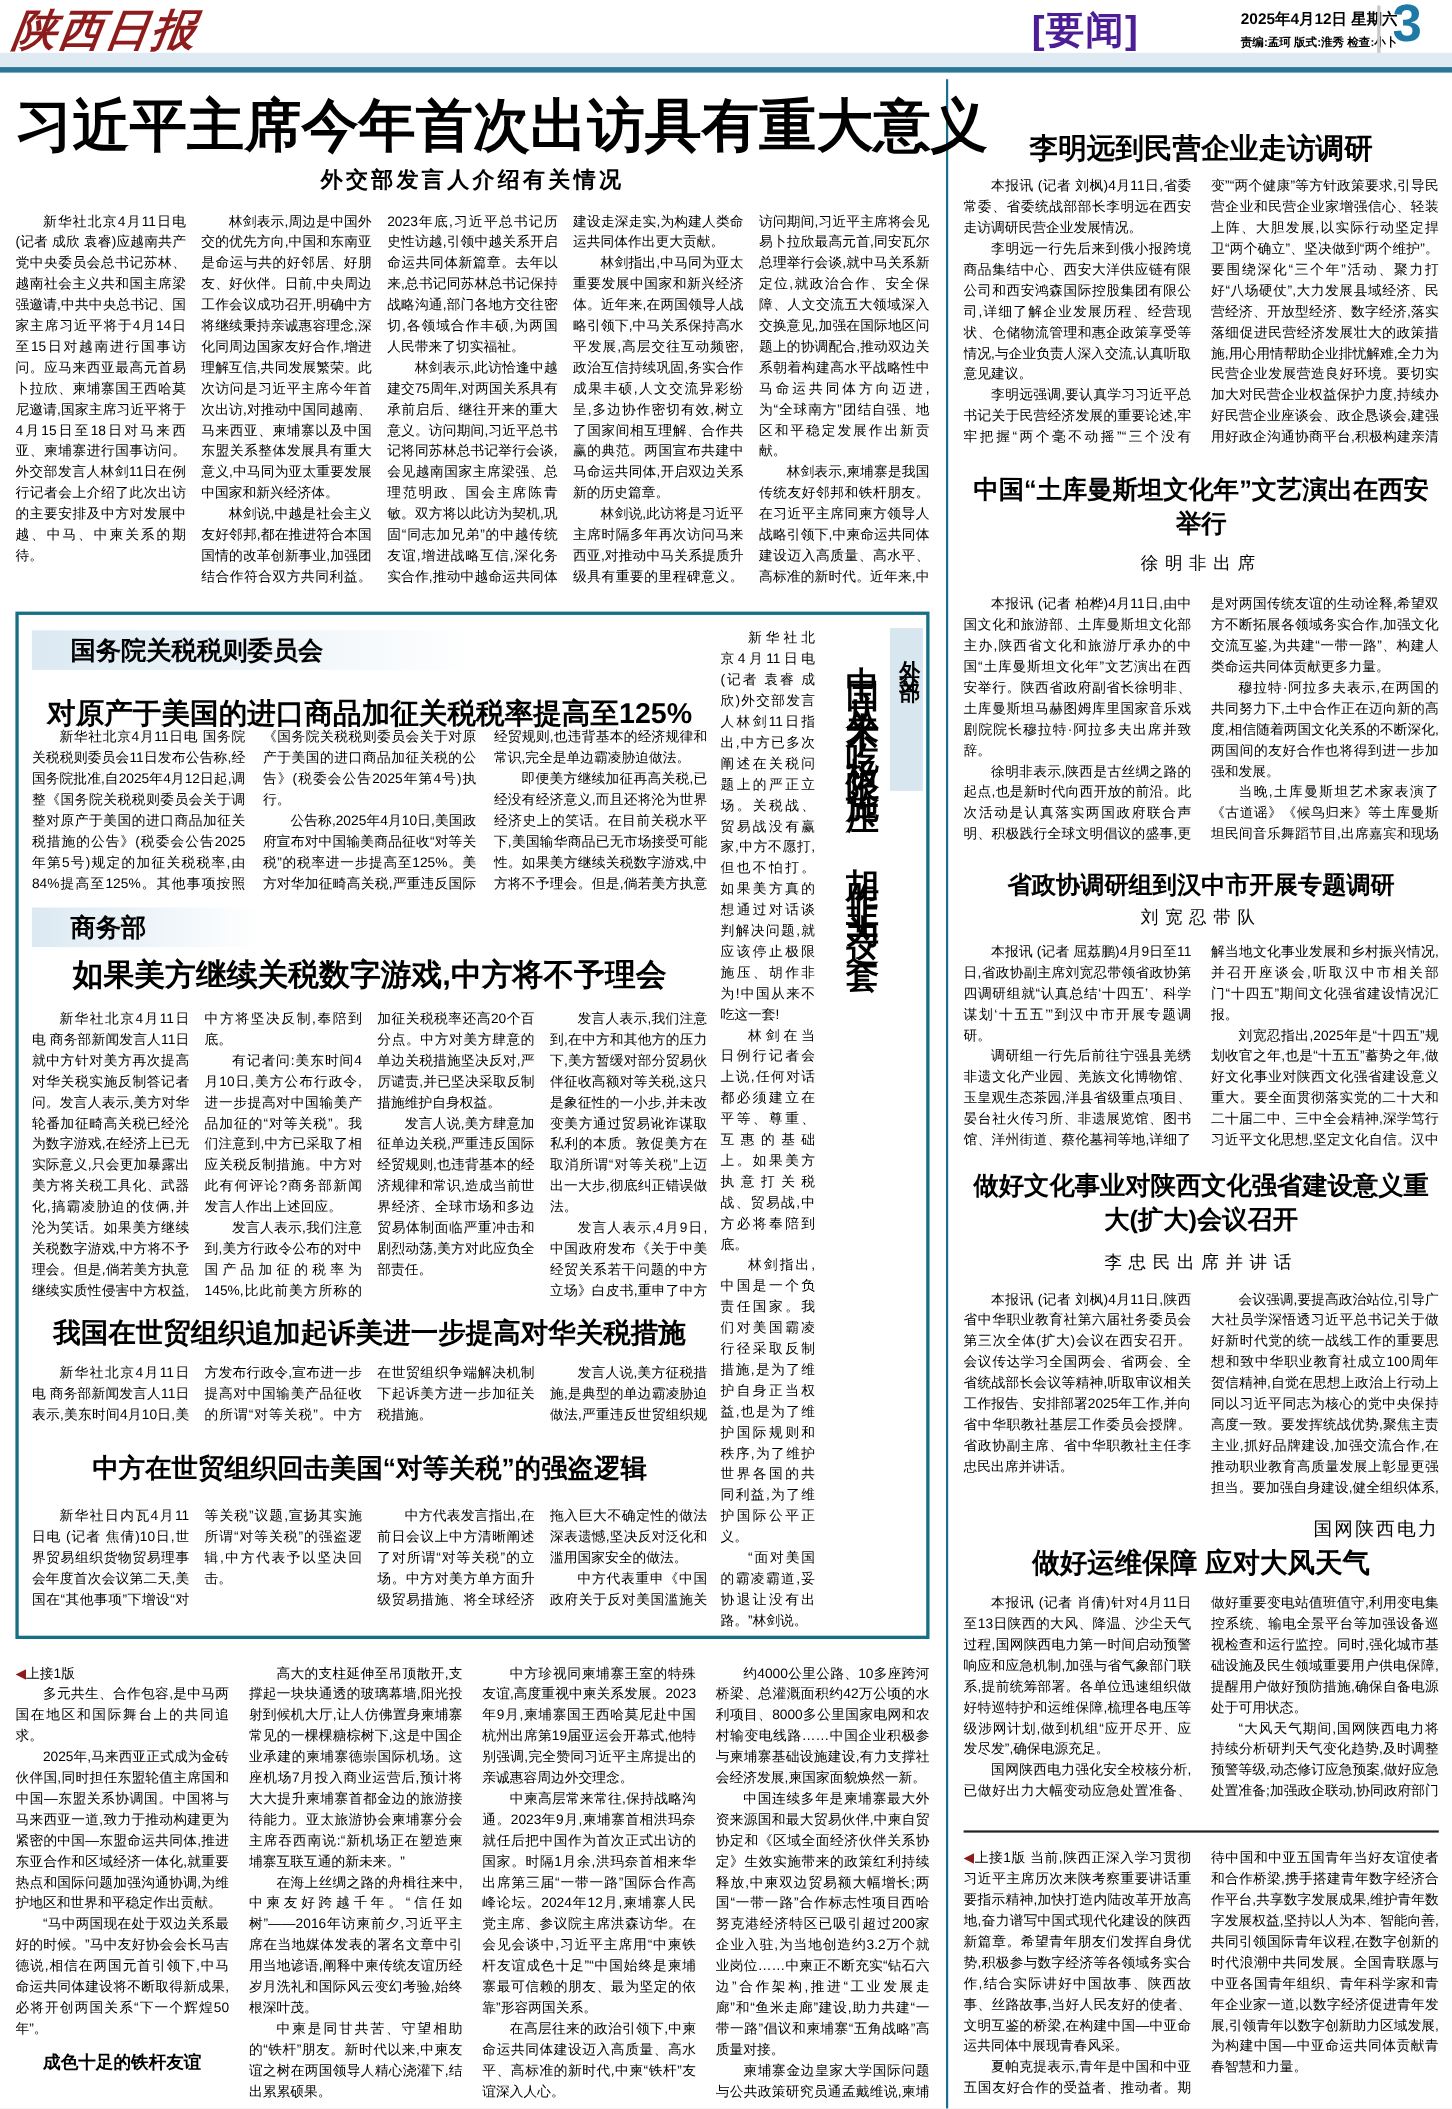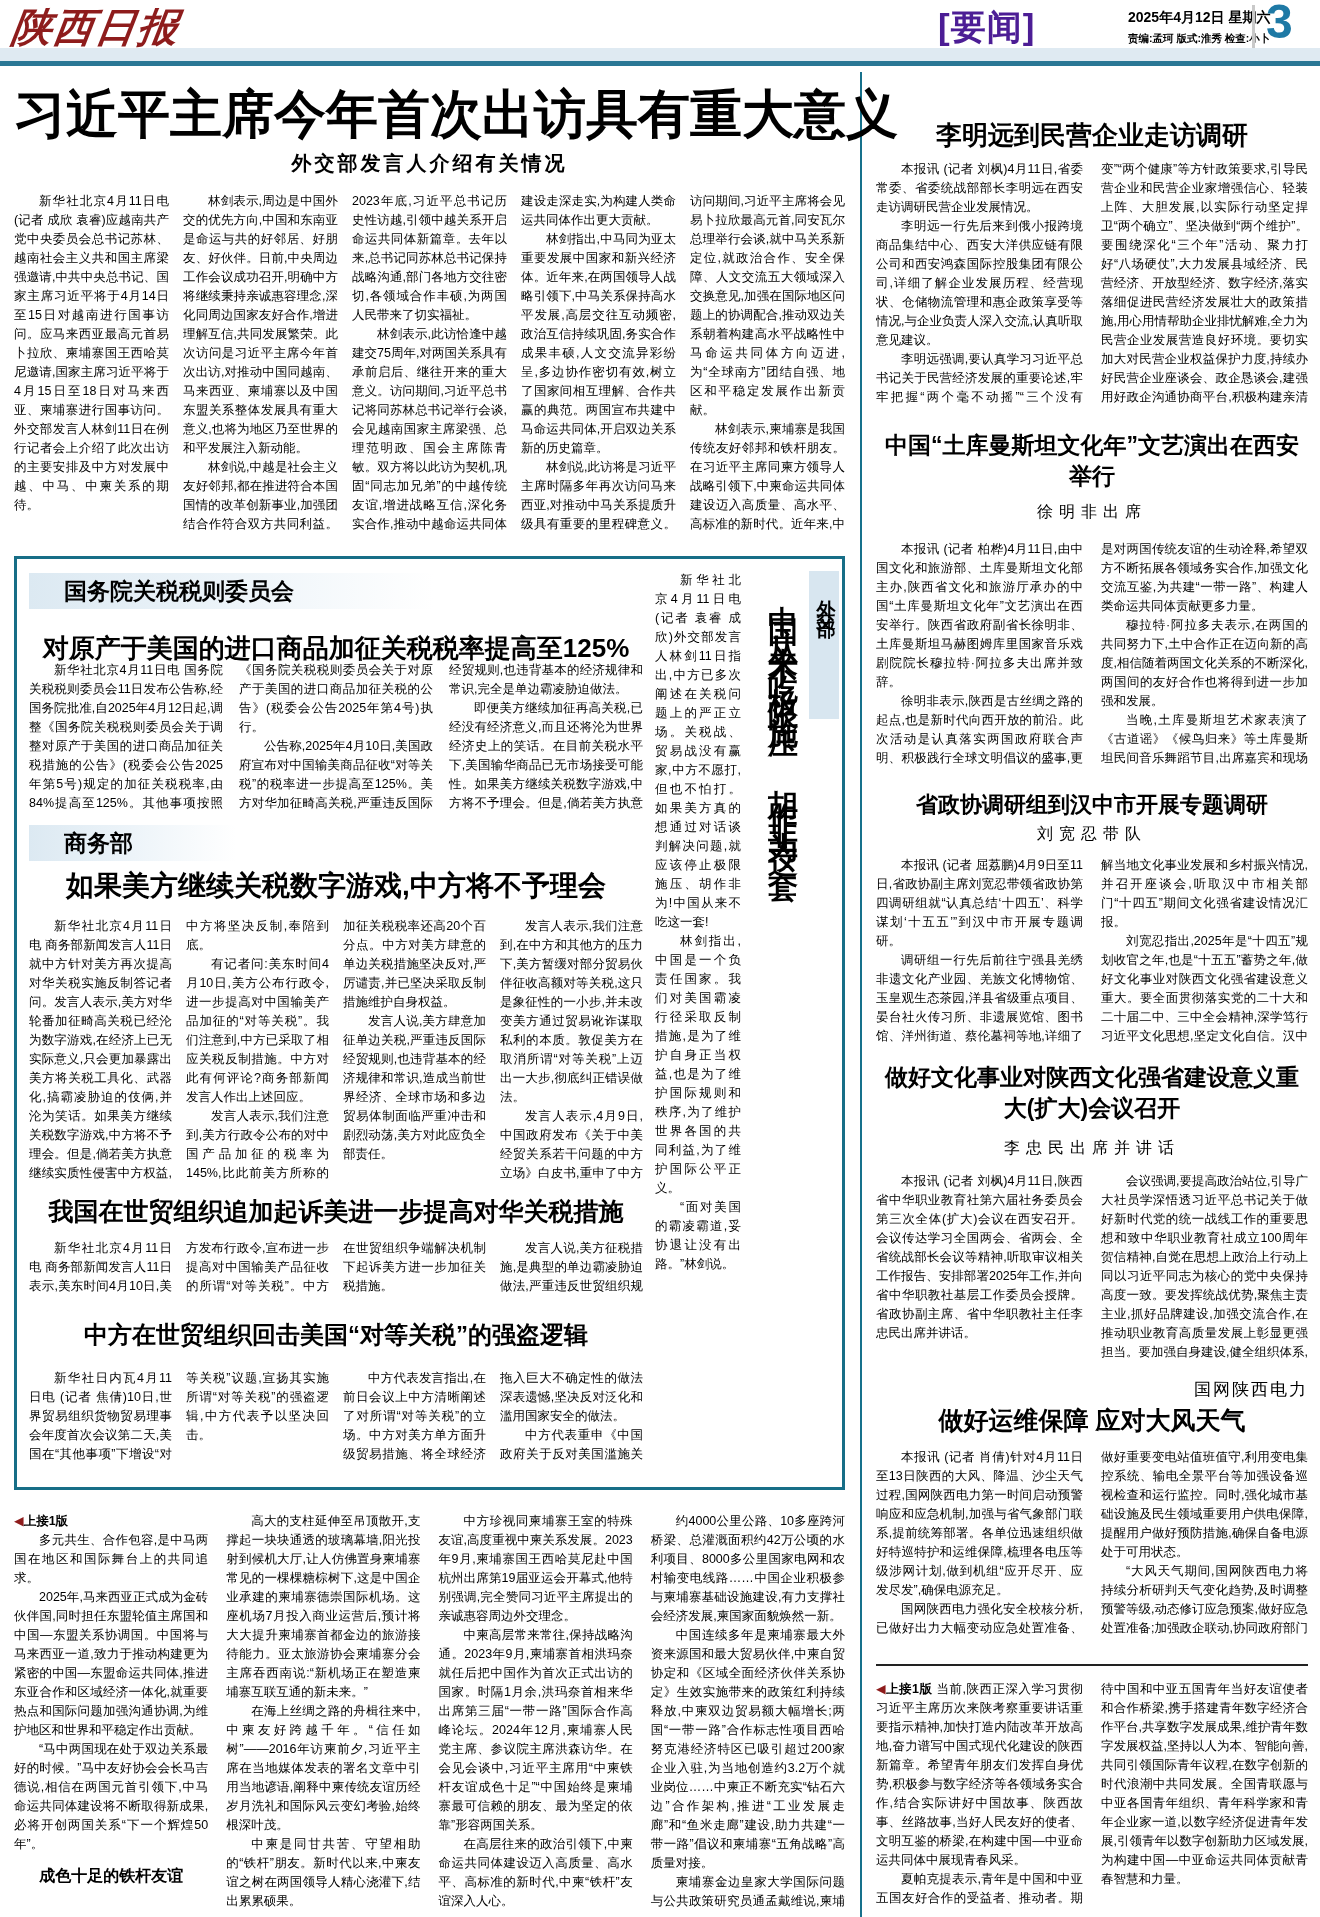--- a/index.html
+++ b/index.html
@@ -18,21 +18,21 @@
   .pn-divider { position:absolute; left:1252px; top:5px; width:3px; height:44px; background:#c9c9c9; }
   .page-num { position:absolute; left:1266px; top:-6px; font-size:48px; font-weight:900; color:#1e79a5; }
   .band { position:absolute; left:0; top:48px; width:1320px; height:13px; background:#dfeaf2; }
   .toprule { position:absolute; left:0; top:61px; width:1320px; height:5px; background:#2a7795; }
 
   
   .body-text { font-size:12.5px; line-height:19px; text-align:justify; overflow:hidden; column-fill:auto; }
   .body-text p { text-indent:2em; }
   .body-text h4 { font-size:16px; font-weight:700; text-align:center; margin:12px 0 8px; text-indent:0; }
   .cont-arrow { color:#8e1c1c; font-weight:700; }
-  .cont-label { font-weight:700; }
+  .cont-label { font-weight:400; }
   .no-indent { text-indent:0 !important; }
 
   
   .main-title { position:absolute; left:14px; top:80px; width:831px; text-align:center;
                 font-size:52px; font-weight:900; letter-spacing:0px; white-space:nowrap; }
   .main-subtitle { position:absolute; left:14px; top:150px; width:831px; text-align:center;
                    font-size:20px; letter-spacing:3px; }
   .main-body { position:absolute; left:14px; top:192px; width:831px; height:358px; column-count:5; column-gap:14px; }
 
   .v-divider { position:absolute; left:860px; top:72px; width:2px; height:1845px; background:#17718c; }
@@ -80,21 +80,21 @@
     <div class="toprule"></div>
   </header>
 
   <div class="v-divider"></div>
 
   <section>
     <h1 class="main-title">习近平主席今年首次出访具有重大意义</h1>
     <h2 class="main-subtitle">外交部发言人介绍有关情况</h2>
     <div class="main-body body-text">
         <p>新华社北京4月11日电 (记者 成欣 袁睿)应越南共产党中央委员会总书记苏林、越南社会主义共和国主席梁强邀请,中共中央总书记、国家主席习近平将于4月14日至15日对越南进行国事访问。应马来西亚最高元首易卜拉欣、柬埔寨国王西哈莫尼邀请,国家主席习近平将于4月15日至18日对马来西亚、柬埔寨进行国事访问。外交部发言人林剑11日在例行记者会上介绍了此次出访的主要安排及中方对发展中越、中马、中柬关系的期待。</p>
-        <p>林剑表示,周边是中国外交的优先方向,中国和东南亚是命运与共的好邻居、好朋友、好伙伴。日前,中央周边工作会议成功召开,明确中方将继续秉持亲诚惠容理念,深化同周边国家友好合作,增进理解互信,共同发展繁荣。此次访问是习近平主席今年首次出访,对推动中国同越南、马来西亚、柬埔寨以及中国东盟关系整体发展具有重大意义,也将为地区乃至世界的和平发展注入新动能。</p>
+        <p>林剑表示,周边是中国外交的优先方向,中国和东南亚是命运与共的好邻居、好朋友、好伙伴。日前,中央周边工作会议成功召开,明确中方将继续秉持亲诚惠容理念,深化同周边国家友好合作,增进理解互信,共同发展繁荣。此次访问是习近平主席今年首次出访,对推动中国同越南、马来西亚、柬埔寨以及中国东盟关系整体发展具有重大意义,中马同为亚太重要发展中国家和新兴经济体。</p>
         <p>林剑说,中越是社会主义友好邻邦,都在推进符合本国国情的改革创新事业,加强团结合作符合双方共同利益。2023年底,习近平总书记历史性访越,引领中越关系开启命运共同体新篇章。去年以来,总书记同苏林总书记保持战略沟通,部门各地方交往密切,各领域合作丰硕,为两国人民带来了切实福祉。</p>
         <p>林剑表示,此访恰逢中越建交75周年,对两国关系具有承前启后、继往开来的重大意义。访问期间,习近平总书记将同苏林总书记举行会谈,会见越南国家主席梁强、总理范明政、国会主席陈青敏。双方将以此访为契机,巩固“同志加兄弟”的中越传统友谊,增进战略互信,深化务实合作,推动中越命运共同体建设走深走实,为构建人类命运共同体作出更大贡献。</p>
         <p>林剑指出,中马同为亚太重要发展中国家和新兴经济体。近年来,在两国领导人战略引领下,中马关系保持高水平发展,高层交往互动频密,政治互信持续巩固,务实合作成果丰硕,人文交流异彩纷呈,多边协作密切有效,树立了国家间相互理解、合作共赢的典范。两国宣布共建中马命运共同体,开启双边关系新的历史篇章。</p>
         <p>林剑说,此访将是习近平主席时隔多年再次访问马来西亚,对推动中马关系提质升级具有重要的里程碑意义。访问期间,习近平主席将会见易卜拉欣最高元首,同安瓦尔总理举行会谈,就中马关系新定位,就政治合作、安全保障、人文交流五大领域深入交换意见,加强在国际地区问题上的协调配合,推动双边关系朝着构建高水平战略性中马命运共同体方向迈进,为“全球南方”团结自强、地区和平稳定发展作出新贡献。</p>
         <p>林剑表示,柬埔寨是我国传统友好邻邦和铁杆朋友。在习近平主席同柬方领导人战略引领下,中柬命运共同体建设迈入高质量、高水平、高标准的新时代。近年来,中柬战略互信更加深入,“钻石六边”合作架构不断充实,“工业发展走廊”和“鱼米走廊”建设持续推进,各领域合作成果丰硕,为两国人民带来了切实利益。</p>
       </div>
   </section>
 
   <section class="tariff-box">
     <div class="kicker-bar" style="top:14px; left:12px; width:450px;">国务院关税税则委员会</div>
@@ -124,20 +124,21 @@
 
     <h3 class="box-title" style="top:760px; font-size:24px;">中方在世贸组织回击美国“对等关税”的强盗逻辑</h3>
     <div class="box-body body-text" style="top:810px; height:110px; column-count:4; column-gap:14px;">
         <p>新华社日内瓦4月11日电 (记者 焦倩)10日,世界贸易组织货物贸易理事会年度首次会议第二天,美国在“其他事项”下增设“对等关税”议题,宣扬其实施所谓“对等关税”的强盗逻辑,中方代表予以坚决回击。</p>
         <p>中方代表发言指出,在前日会议上中方清晰阐述了对所谓“对等关税”的立场。中方对美方单方面升级贸易措施、将全球经济拖入巨大不确定性的做法深表遗憾,坚决反对泛化和滥用国家安全的做法。</p>
         <p>中方代表重申《中国政府关于反对美国滥施关税的立场》中的观点:“中国是文明古国,礼仪之邦。中国人民崇尚以诚待人、以信为本。我们不惹事,也不怕事,施压和威胁不是同中方打交道的正确方式。”中方坚信,成员间的贸易分歧绝不能成为采取单边措施、发起关税战的借口。贸易战没有赢家。中方高度重视以世贸组织为核心的多边贸易体制,支持伊维拉总干事的呼吁,“世贸组织是重要的对话平台,在合作框架内解决问题至关重要”。</p>
       </div>
 
     <div class="side-col body-text">
         <p>新华社北京4月11日电(记者 袁睿 成欣)外交部发言人林剑11日指出,中方已多次阐述在关税问题上的严正立场。关税战、贸易战没有赢家,中方不愿打,但也不怕打。如果美方真的想通过对话谈判解决问题,就应该停止极限施压、胡作非为!中国从来不吃这一套!</p>
+        <p>林剑在当日例行记者会上说,任何对话都必须建立在平等、尊重、互惠的基础上。如果美方执意打关税战、贸易战,中方必将奉陪到底。</p>
         <p>林剑指出,中国是一个负责任国家。我们对美国霸凌行径采取反制措施,是为了维护自身正当权益,也是为了维护国际规则和秩序,为了维护世界各国的共同利益,为了维护国际公平正义。</p>
         <p>“面对美国的霸凌霸道,妥协退让没有出路。”林剑说。</p>
       </div>
     <div class="v-headline">中国从来不吃极限施压、胡作非为这一套</div>
     <div class="v-kicker">外交部</div>
   </section>
 
   <section>
     <h3 class="rc rc-title" style="top:118px; font-size:26px;">李明远到民营企业走访调研</h3>
     <div class="rc rc-body body-text" style="top:160px; height:248px;">

